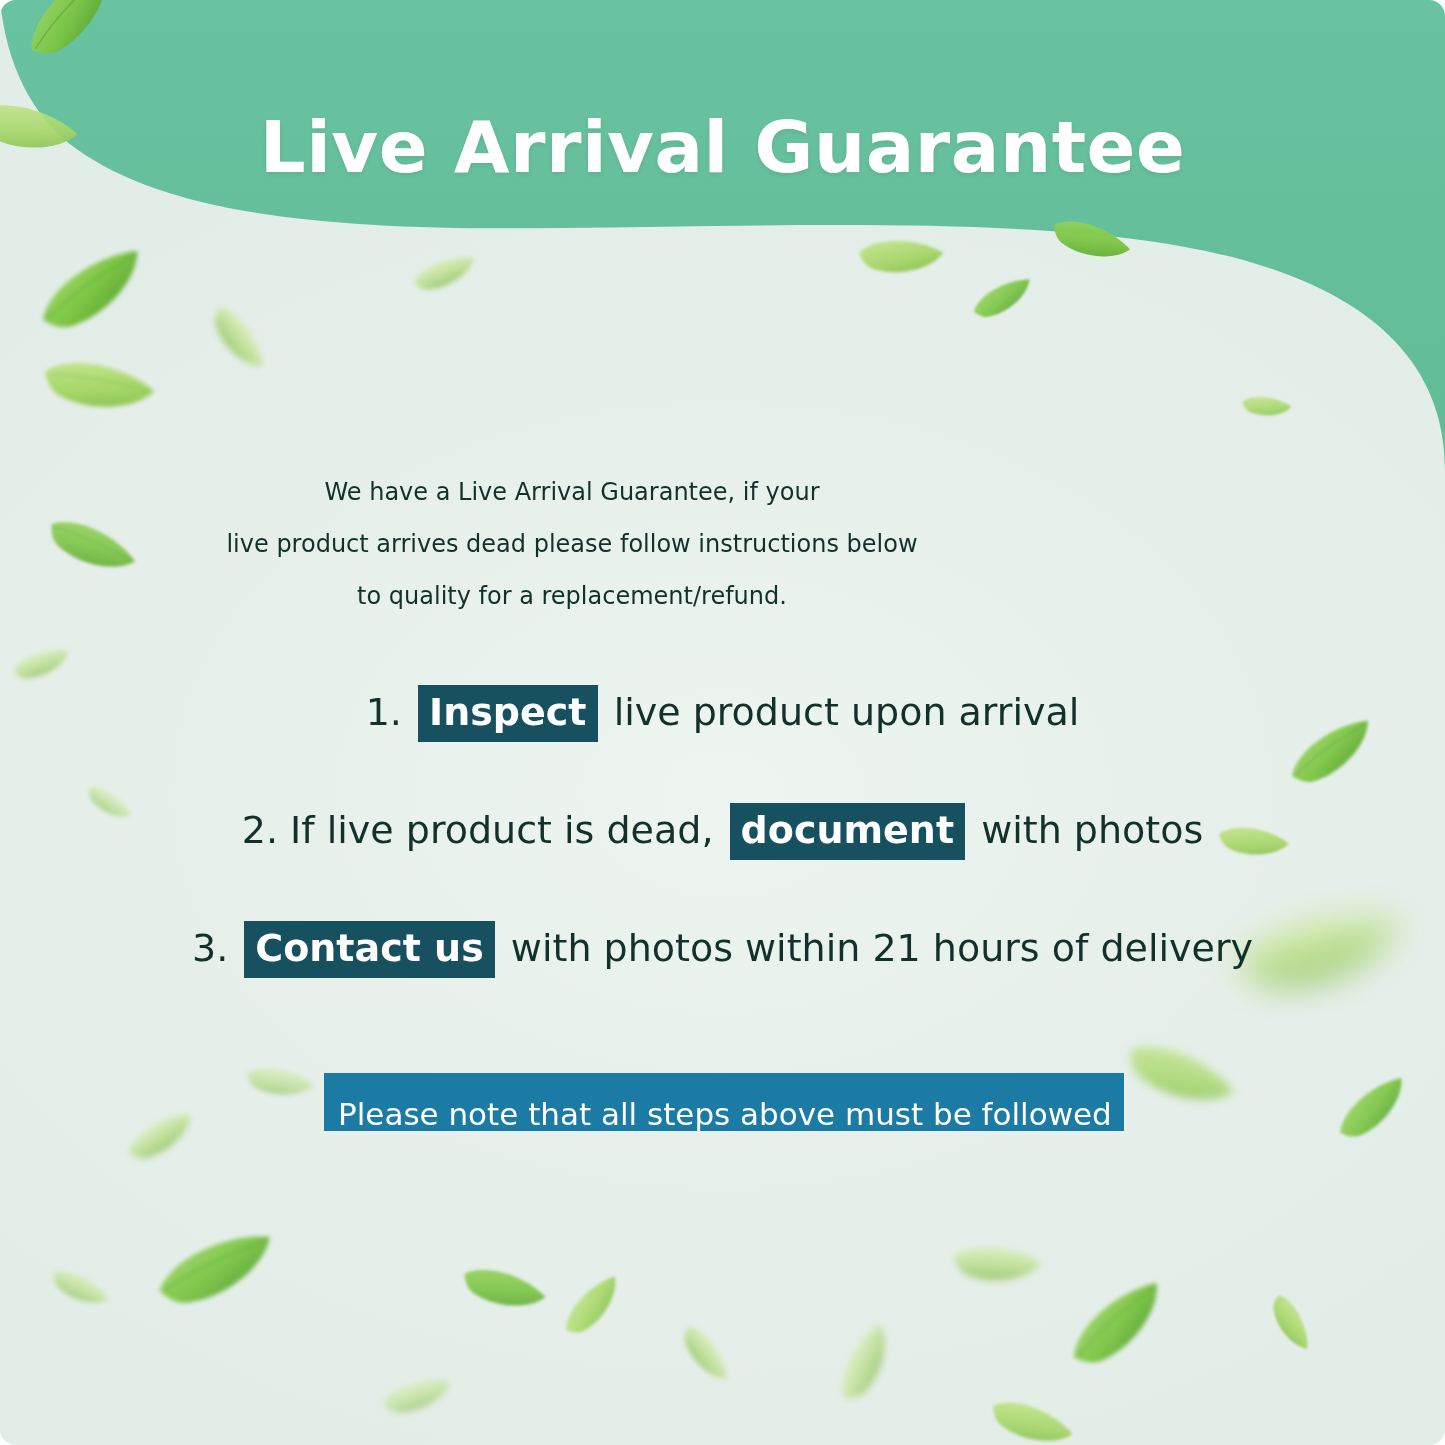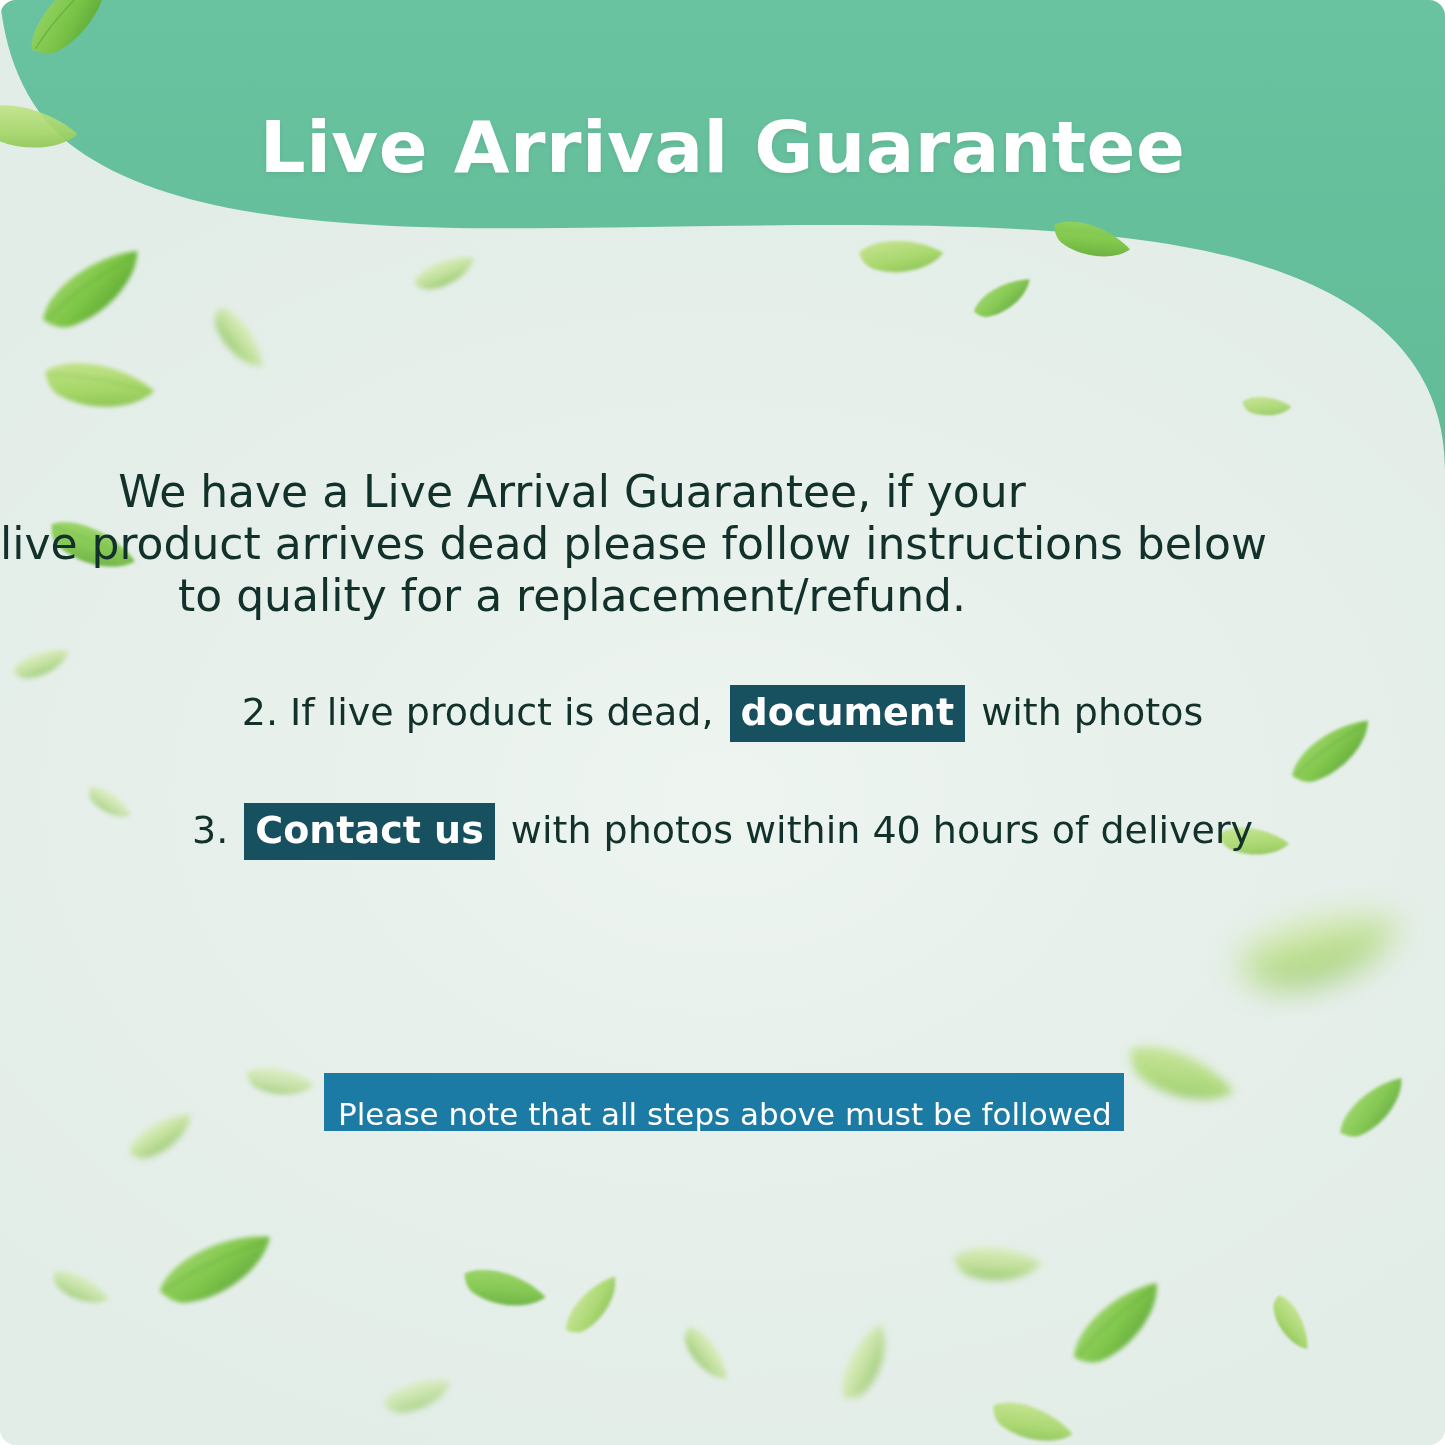--- a/index.html
+++ b/index.html
@@ -73,21 +73,21 @@
   }
 
   .intro {
     position: absolute;
     top: 466px;
     left: 0;
     width: 1144px;
     text-align: center;
     color: #12312b;
     font-family: "DejaVu Sans", sans-serif;
-    font-size: 44px;
+    font-size: 24px;
     line-height: 52px;
     font-weight: 500;
   }
   .intro div { white-space: nowrap; }
 
   .steps {
     position: absolute;
     top: 682px;
     left: 0;
     width: 1445px;
@@ -301,32 +301,37 @@
   <div class="content">
 
     <div class="intro">
       <div>We have a Live Arrival Guarantee, if your</div>
       <div>live product arrives dead please follow instructions below</div>
       <div>to quality for a replacement/refund.</div>
     </div>
 
     <div class="steps">
 
+      <div class="step">
+        <span class="num">1.</span>
+        <span class="hl">Inspect</span>
+        <span>live product upon arrival</span>
+      </div>
 
       <div class="step">
         <span class="num">2.</span>
         <span>If live product is dead,</span>
         <span class="hl">document</span>
         <span>with photos</span>
       </div>
 
       <div class="step">
         <span class="num">3.</span>
         <span class="hl">Contact us</span>
-        <span>with photos within 40 hours of delivery</span>
+        <span>with photos within 21 hours of delivery</span>
       </div>
 
     </div>
 
     <div class="notes">
       <div class="note-bar">Please note that all steps above must be followed</div>
       <div class="note-gap"></div>
     </div>
 
   </div>

